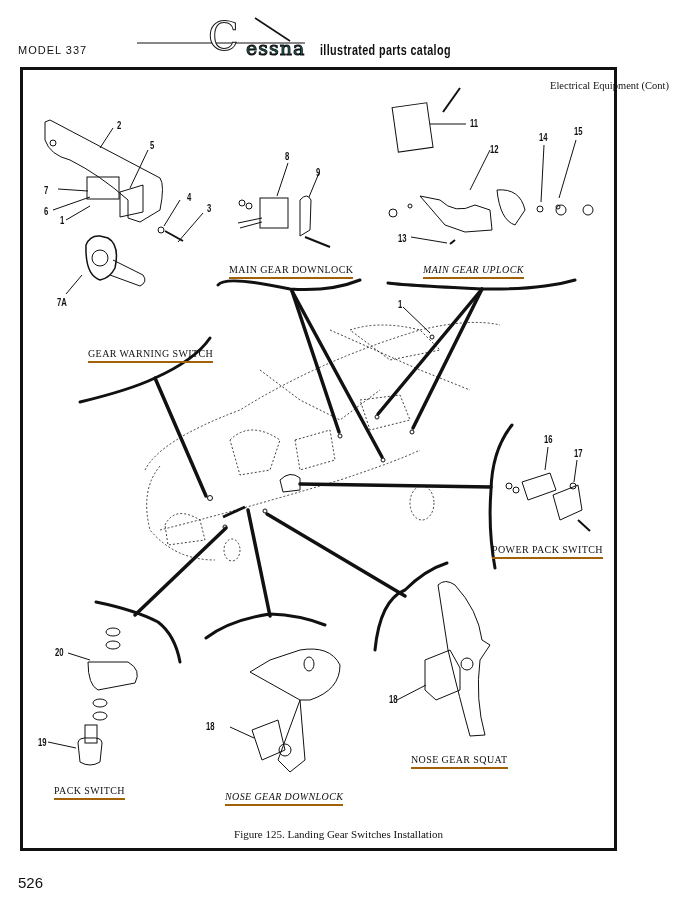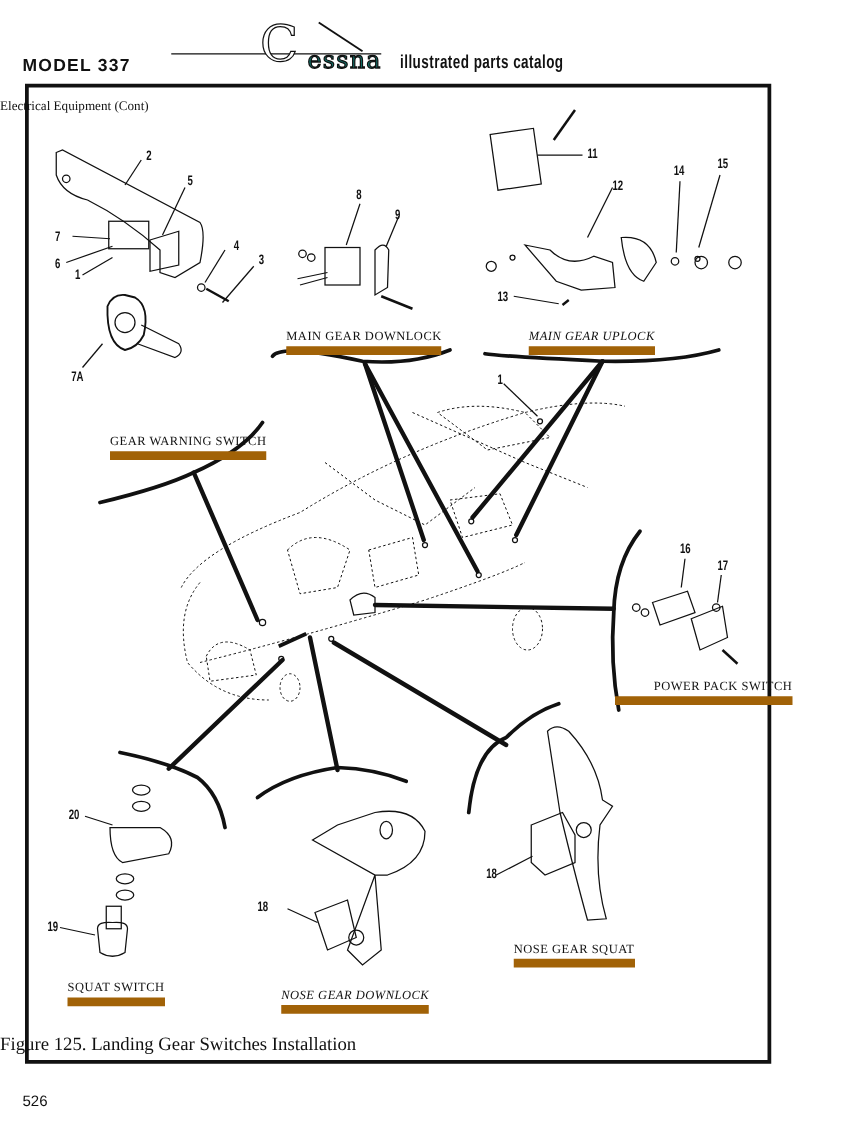--- a/index.html
+++ b/index.html
@@ -1,27 +1,27 @@
 <!DOCTYPE html>
 <html><head>
 <meta charset="utf-8">
 <style>
   html, body { margin:0; padding:0; background:#ffffff; }
   body { width:677px; height:902px; position:relative; overflow:hidden; font-family:"Liberation Serif", serif; color:#111; }
   .abs { position:absolute; }
-  .model { left:18px; top:44px; font-family:"Liberation Sans", sans-serif; font-size:14px; font-weight:bold; letter-spacing:1px; }
+  .model { left:18px; top:44px; font-family:"Liberation Sans", sans-serif; font-size:11px; font-weight:normal; letter-spacing:1px; }
   .logo { left:208px; top:16px; font-family:"DejaVu Serif", serif; font-size:40px; font-weight:normal; color:#fff; -webkit-text-stroke:1px #111; line-height:1; }
   .logo-rest { left:246px; top:37px; font-family:"DejaVu Serif", serif; font-size:19px; color:#0f766e; -webkit-text-stroke:1px #111; letter-spacing:1px; }
   .ipc { left:320px; top:41px; font-family:"Liberation Sans", sans-serif; font-size:15px; transform:scaleX(0.72); transform-origin:left top; font-weight:bold; letter-spacing:0.5px; }
   .frame { left:20px; top:67px; width:597px; height:784px; border:3px solid #111; box-sizing:border-box; }
-  .section-title { left:0; width:669px; top:80px; text-align:left; font-size:10.5px; }
-  .label { font-size:10px; letter-spacing:0.4px; padding-bottom:2px; border-bottom:7px solid #a16207; white-space:nowrap;text-align:right; }
+  .section-title { left:0; width:669px; top:80px; text-align:right; font-size:10.5px; }
+  .label { font-size:10px; letter-spacing:0.4px; padding-bottom:2px; border-bottom:2px solid #a16207; white-space:nowrap;text-align:right; }
   .num { font-family:"Liberation Sans", sans-serif; font-weight:bold; font-size:11px; transform:scaleX(0.7); transform-origin:left top; }
-  .caption { left:0; width:677px; top:828px; text-align:left; font-size:15px; }
-  .page { left:18px; top:874px; font-family:"Liberation Sans", sans-serif; font-size:12px;text-align:center; }
+  .caption { left:0; width:677px; top:828px; text-align:center; font-size:11px; }
+  .page { left:18px; top:874px; font-family:"Liberation Sans", sans-serif; font-size:15px;text-align:center; }
   svg.art { position:absolute; left:0; top:0; }
 </style>
 </head>
 <body>
 
 <div class="abs model">MODEL 337</div>
 <svg class="art" width="677" height="902">
   <line x1="137" y1="43" x2="305" y2="43" stroke="#111" stroke-width="1"></line>
   <line x1="255" y1="18" x2="290" y2="41" stroke="#111" stroke-width="1.5"></line>
 </svg>
@@ -205,19 +205,19 @@
 
 <div class="abs num" style="left:55px;top:646px;">20</div>
 <div class="abs num" style="left:38px;top:736px;">19</div>
 
 <div class="abs num" style="left:206px;top:720px;">18</div>
 <div class="abs num" style="left:389px;top:693px;">18</div>
 
 <div class="abs label" style="left:40px;top:348px;margin-left:48px;">GEAR WARNING SWITCH</div>
 <div class="abs label" style="left:229px;top:264px;">MAIN GEAR DOWNLOCK</div>
 <div class="abs label" style="left:423px;top:264px;font-style:italic;">MAIN GEAR UPLOCK</div>
-<div class="abs label" style="left:492px;top:544px;padding-left:31px;">POWER PACK SWITCH</div>
-<div class="abs label" style="left:54px;top:785px;">SQUAT SWITCH</div>
+<div class="abs label" style="left:492px;top:544px;">POWER PACK SWITCH</div>
+<div class="abs label" style="left:54px;top:785px;">PACK SWITCH</div>
 <div class="abs label" style="left:225px;top:791px;font-style:italic;">NOSE GEAR DOWNLOCK</div>
 <div class="abs label" style="left:411px;top:754px;">NOSE GEAR SQUAT</div>
 
 <div class="abs caption">Figure 125.  Landing Gear Switches Installation</div>
 <div class="abs page">526</div>
 
 </body></html>

